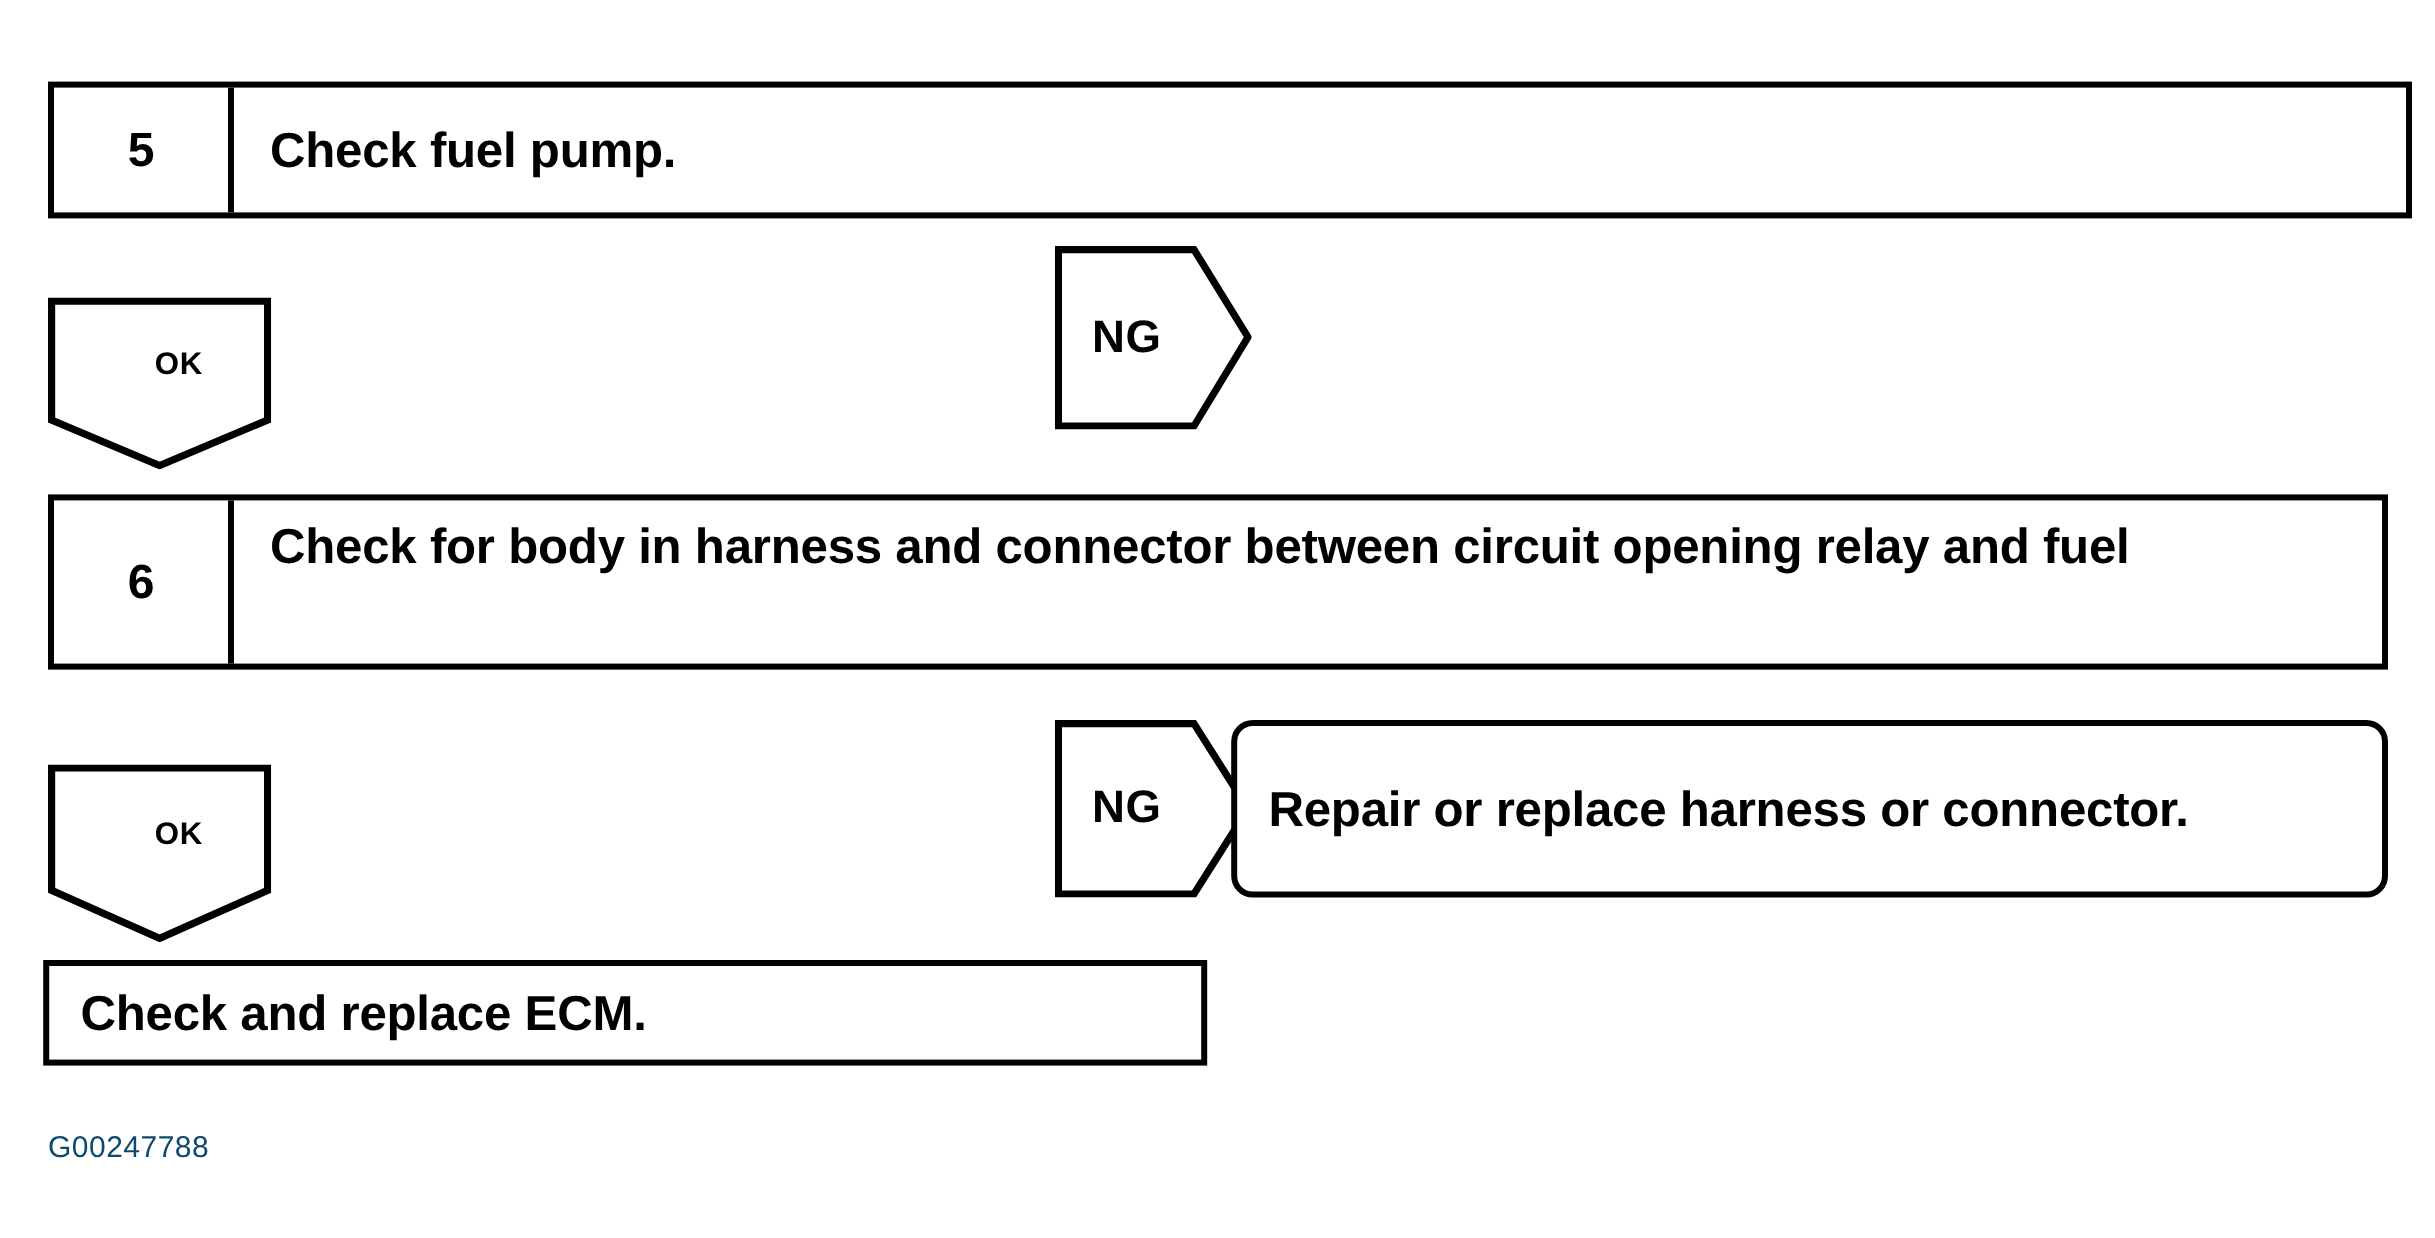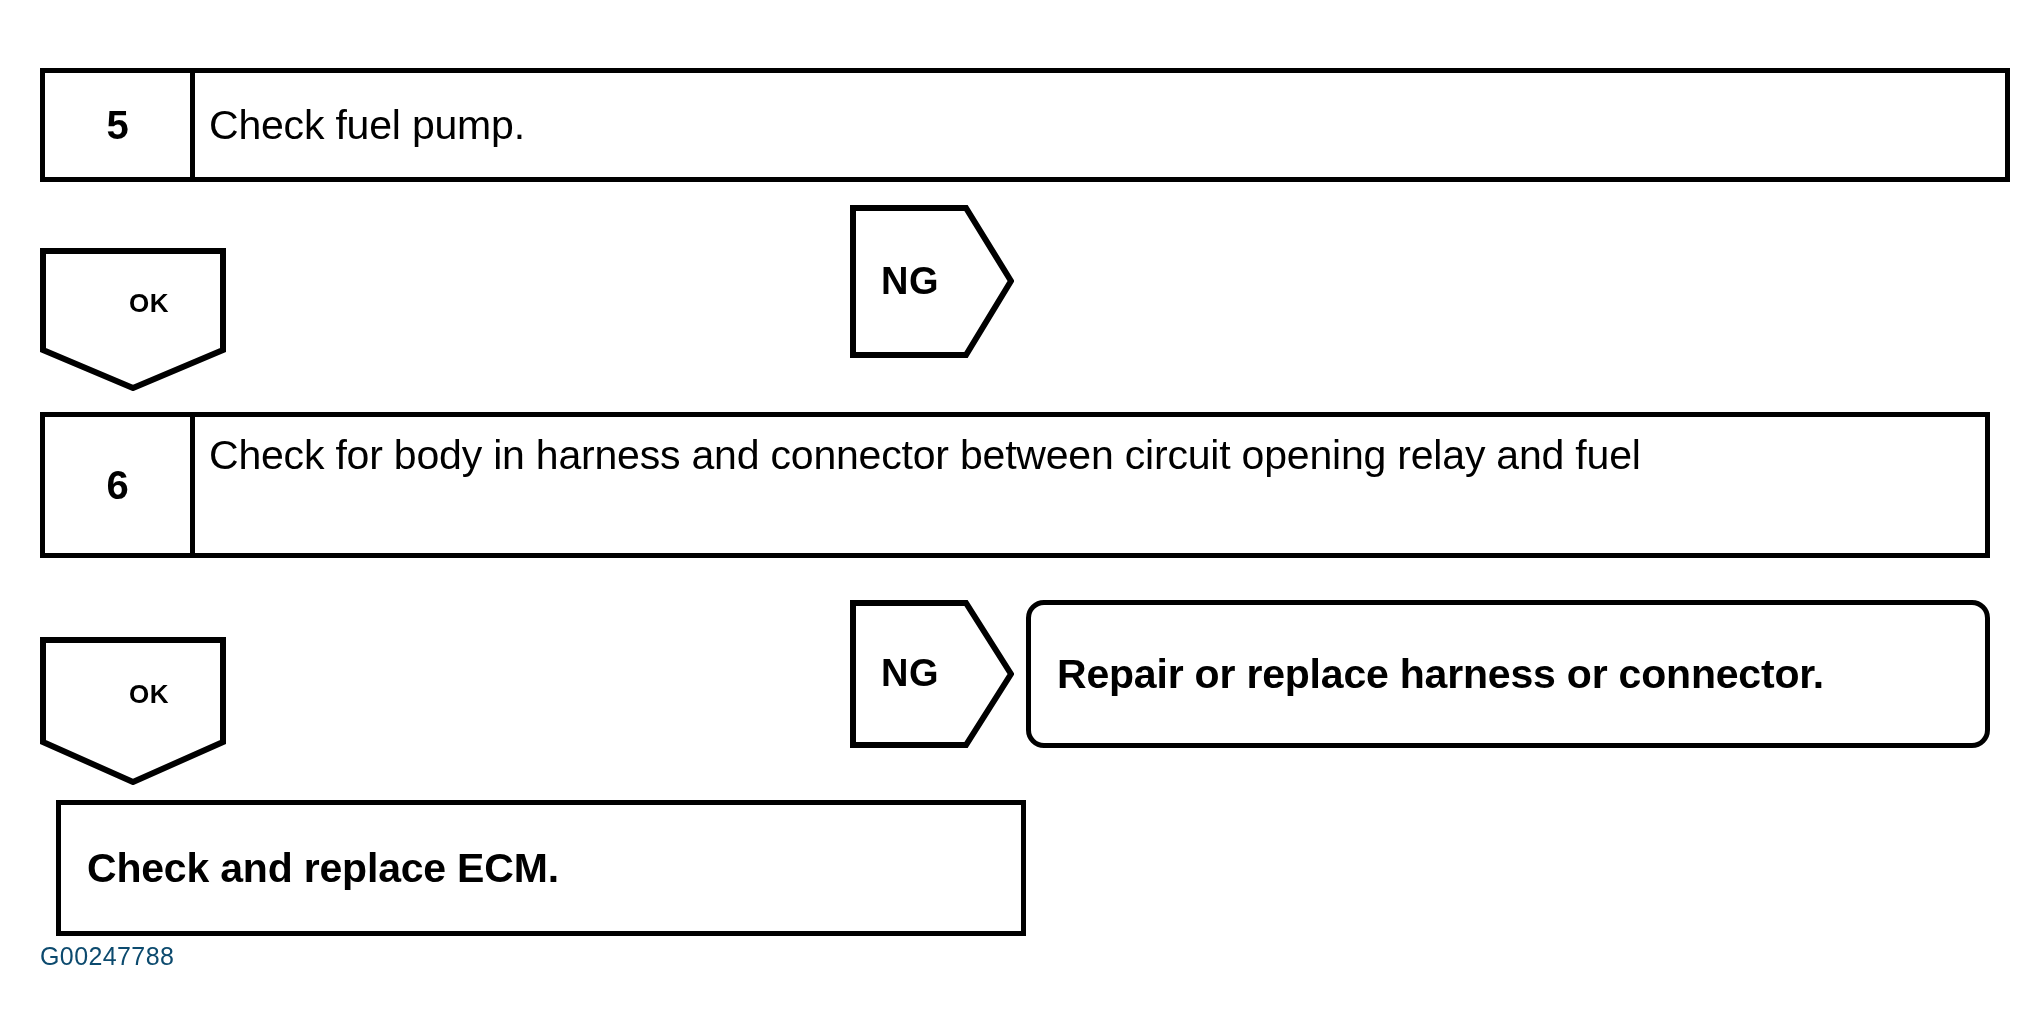--- a/index.html
+++ b/index.html
@@ -38,23 +38,23 @@
     align-items: center;
     justify-content: center;
     font-weight: bold;
     font-size: 40px;
     letter-spacing: 0px;
   }
   .step-text {
     flex: 1 1 auto;
     display: flex;
     align-items: center;
-    padding-left: 14px;
+    padding-left: 30px;
     padding-right: 12px;
-    font-weight: normal;
+    font-weight: bold;
     font-size: 41px;
     line-height: 1.18;
     letter-spacing: -0.2px;
   }
   .step-text.two-line {
     align-items: flex-start;
     padding-top: 14px;
   }
 
   
@@ -84,20 +84,21 @@
     width: 100%;
     font-weight: bold;
     font-size: 26px;
     text-align: center;
     letter-spacing: 0.5px;
   }
 
   
   .ng-arrow {
     position: absolute;
+    margin-left: 29px;
   }
   .ng-arrow svg { display: block; }
   .ng-arrow .ng-label {
     position: absolute;
     left: 0;
     top: 0;
     width: 100%;
     font-weight: bold;
     font-size: 38px;
     text-align: center;
@@ -157,17 +158,17 @@
 
   <div class="ng-arrow" style="left:850px; top:600px; width:164px; height:148px;">
     <svg width="164" height="148" viewBox="0 0 164 148" aria-hidden="true">
       <polygon points="3,3 116,3 161,74 116,145 3,145" fill="#ffffff" stroke="#000000" stroke-width="6" stroke-linejoin="miter"></polygon>
     </svg>
     <div class="ng-label" style="top:52px; width:120px;">NG</div>
   </div>
 
   <div class="plain-box" style="left:1026px; top:600px; width:964px; height:148px;border-radius:18px;">Repair or replace harness or connector.</div>
 
-  <div class="plain-box" style="left:56px; top:800px; width:970px; height:136px;">Check and replace ECM.</div>
+  <div class="plain-box" style="left:36px; top:800px; width:970px; height:88px;">Check and replace ECM.</div>
 
   <div class="caption" style="left:40px; top:942px;">G00247788</div>
 
 </div>
 
 </body></html>

